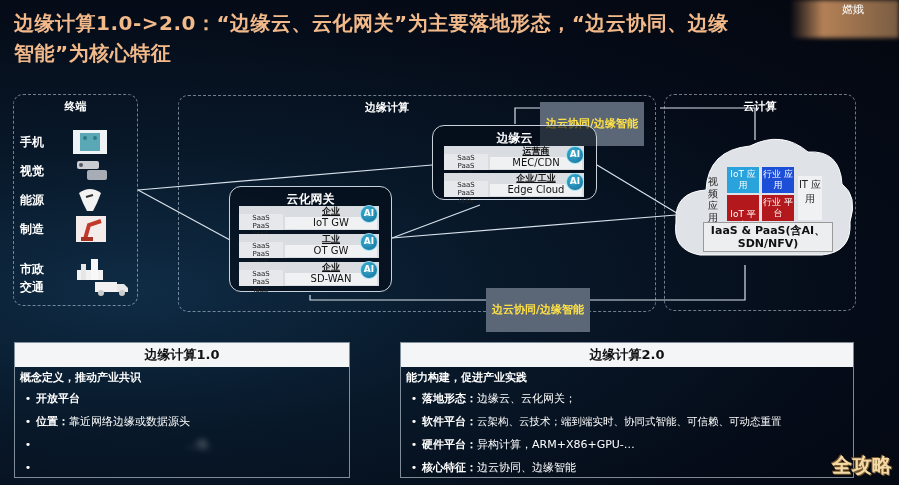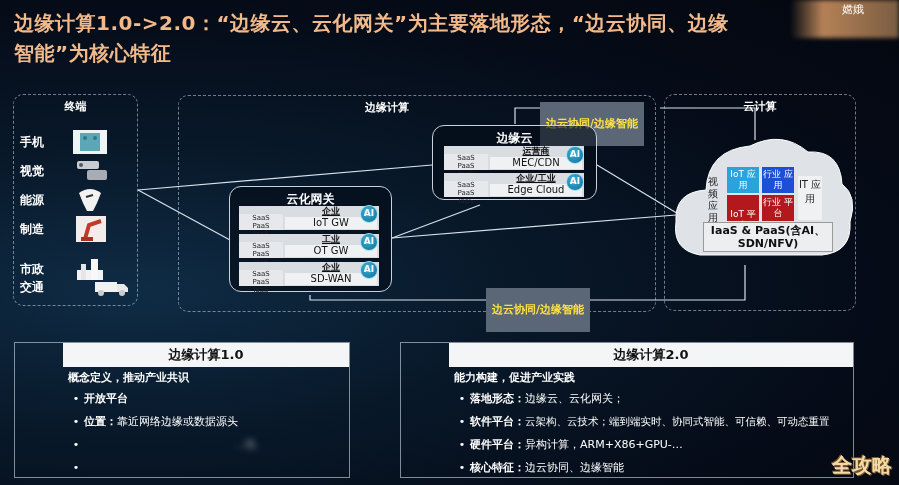--- a/index.html
+++ b/index.html
@@ -51,21 +51,21 @@
     font-size: 9px; font-weight: bold; color: #fff; text-align: center; line-height: 15px;
   }
   .sync-tag {
     position: absolute; background: #5b6676; color: #fde047; font-size: 11px; font-weight: bold;
     padding: 14px 6px; line-height: 16px;
   }
   svg.lines { position: absolute; left: 0; top: 0; }
   .cell { position: absolute; font-size: 9px; text-align: center; line-height: 11px; color: #fff; }
 
   
-  .table { position: absolute; border: 1px solid rgba(210,220,230,0.6); padding-left: 48px; }
+  .table { position: absolute; border: 1px solid rgba(210,220,230,0.6); }
   .table-head { background: #f4f5f7; color: #111; font-weight: bold; font-size: 13px; text-align: center; height: 24px; line-height: 24px; }
   .table-sub { font-size: 11px; font-weight: bold; color: #fff; padding: 3px 5px; height: 20px; }
   .bullet { font-size: 11px; color: #fff; padding: 0 5px; height: 23px; line-height: 23px; display: flex; }
   .bullet .dot { width: 16px; text-align: center; }
   .bullet .key { font-weight: bold; }
   .blur { filter: blur(3px); opacity: 0.5; }
   .wm-bottom {
     position: absolute; left: 832px; top: 452px; font-size: 20px; font-weight: bold;
     color: #f3d9a8; text-shadow: 1px 1px 0 #7a5a2a, -1px -1px 0 #7a5a2a;
   }

